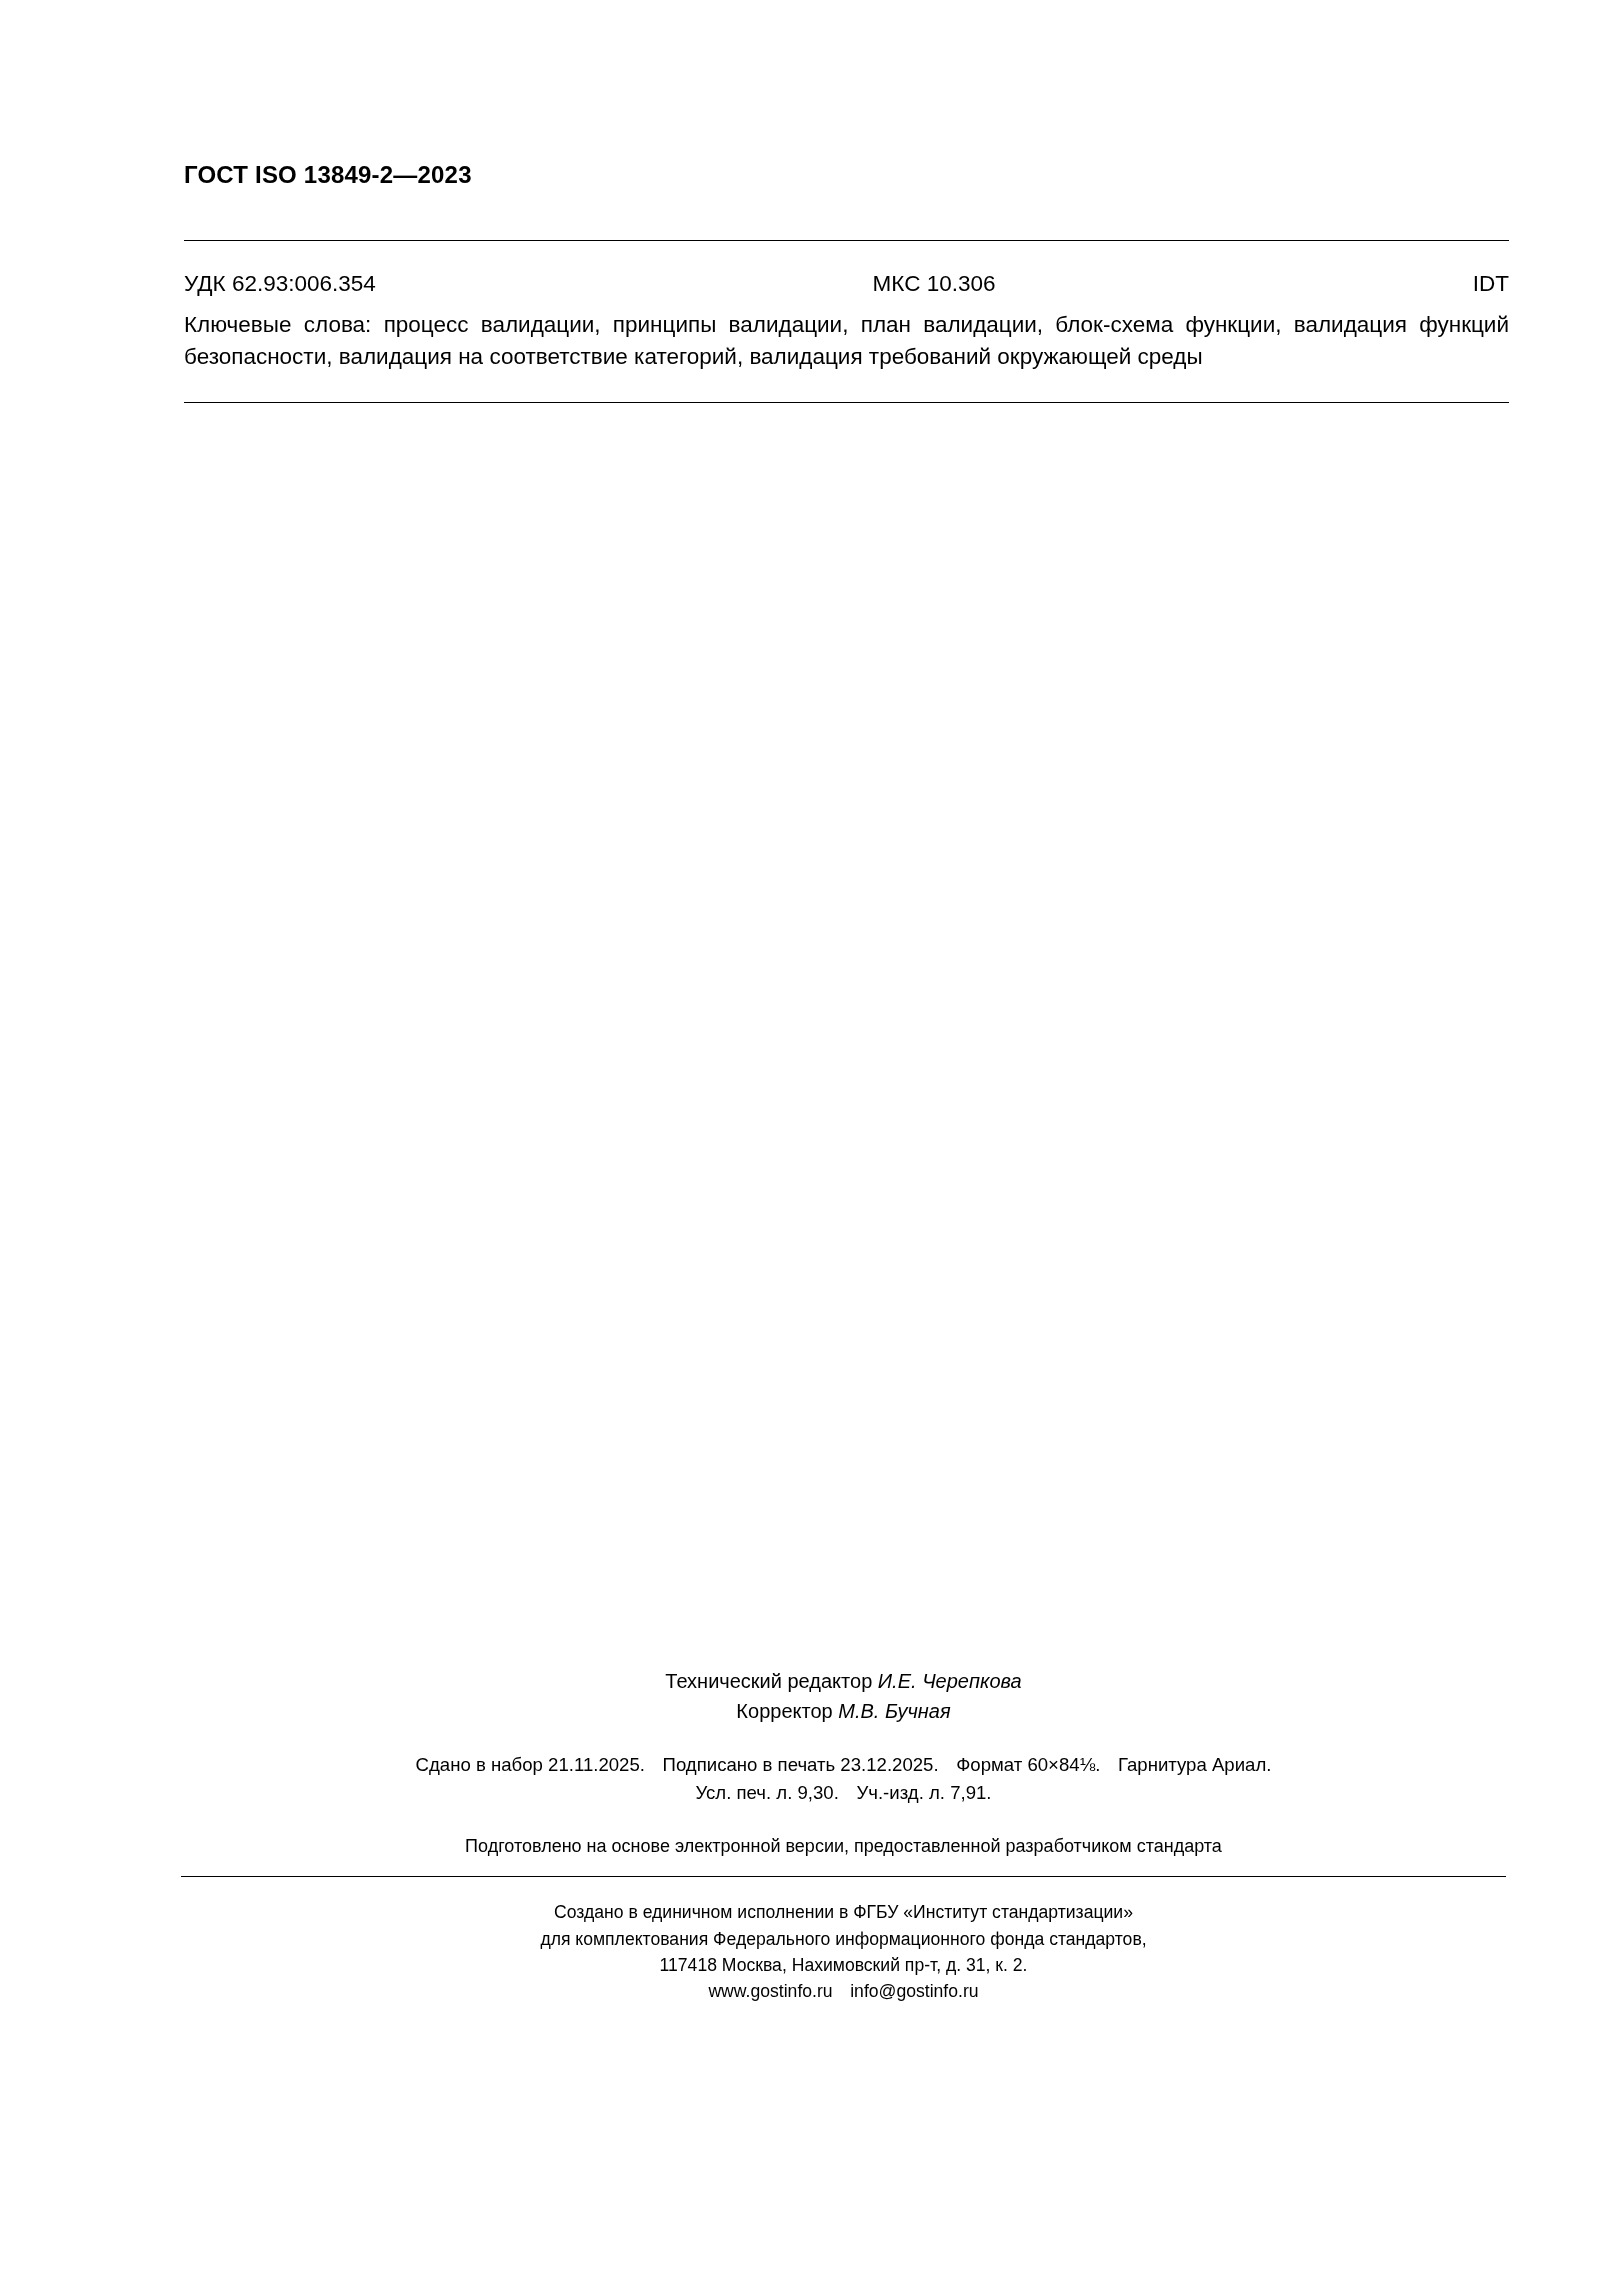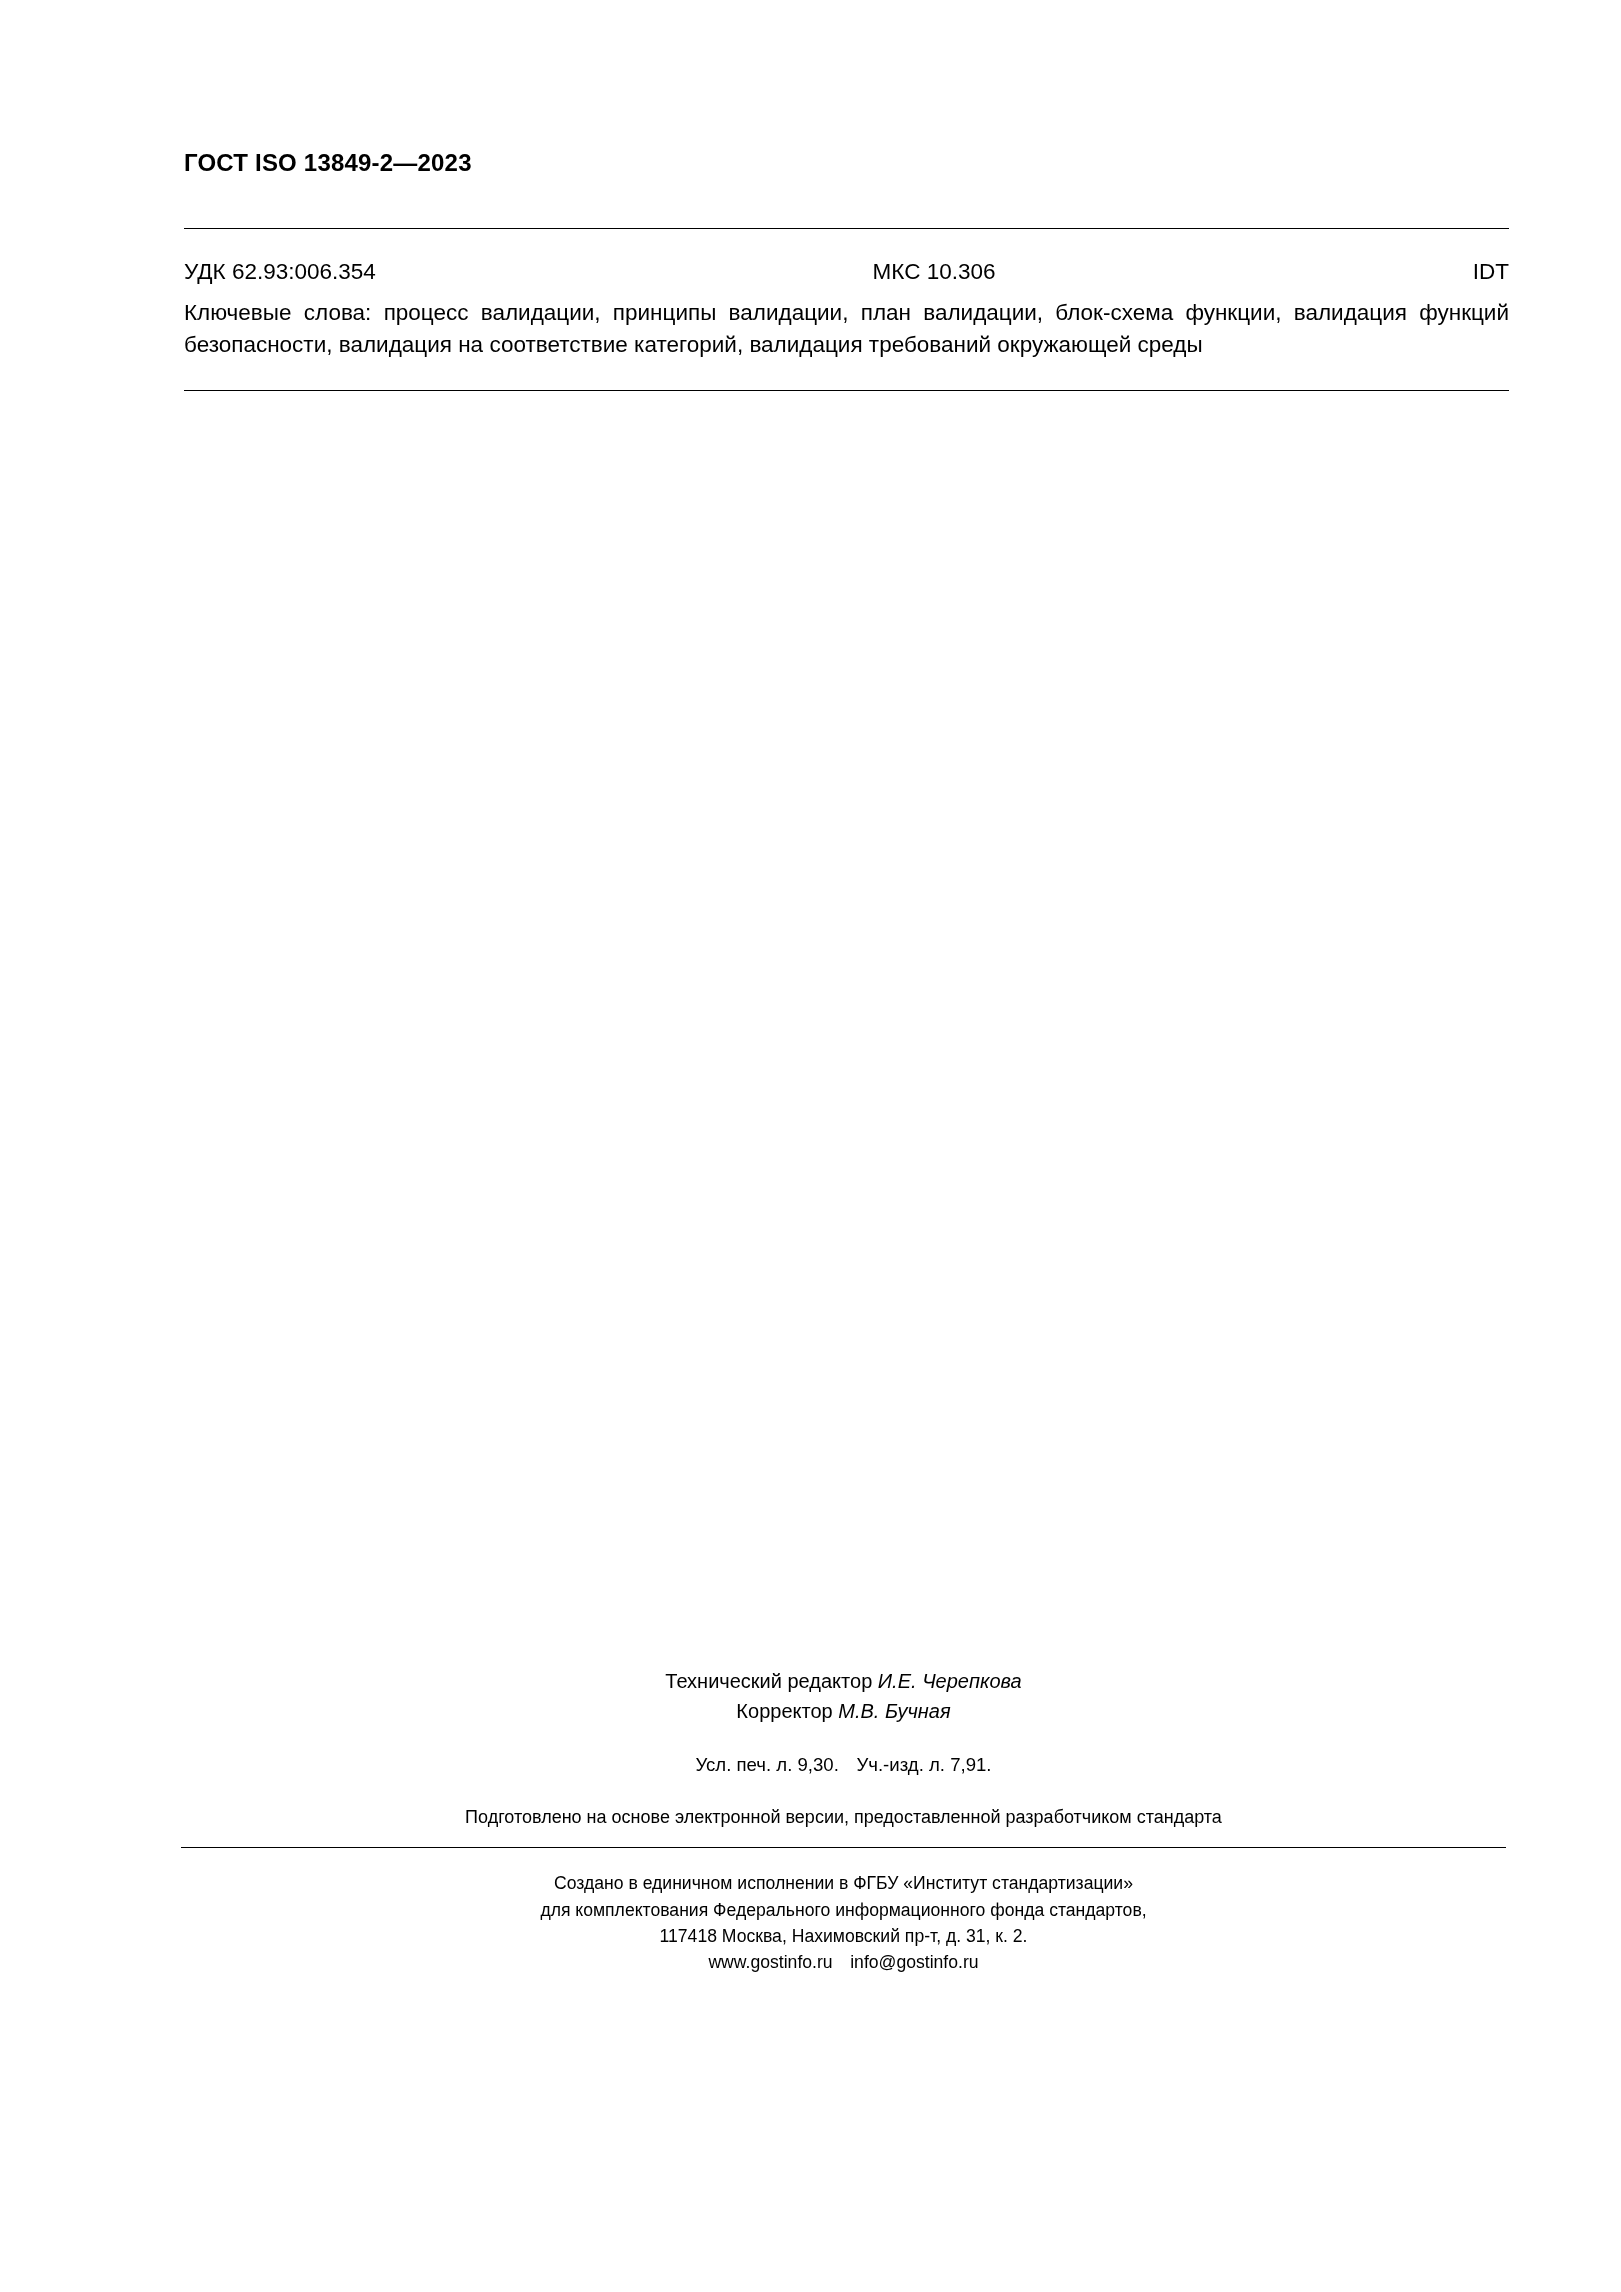--- a/index.html
+++ b/index.html
@@ -16,21 +16,21 @@
     width: 1621px;
     height: 2293px;
     margin: 0 auto;
     background: #ffffff;
     box-sizing: border-box;
     overflow: hidden;
   }
   .content {
     position: absolute;
     left: 184px;
-    top: 4px;
+    top: 16px;
     width: 1325px;
   }
 
   
   .doc-title {
     margin-top: 145px;
     font-size: 24px;
     font-weight: bold;
     letter-spacing: 0.2px;
   }
@@ -138,20 +138,23 @@
       <div>
         <span>Технический редактор </span><span class="it">И.Е. Черепкова</span>
       </div>
       <div>
         <span>Корректор </span><span class="it">М.В. Бучная</span>
       </div>
     </div>
 
     <div class="print-info">
       <div>
+        <span class="nowrap">Сдано в набор 21.11.2025.</span><span class="gap"></span><span class="nowrap">Подписано в печать 23.12.2025.</span><span class="gap"></span><span class="nowrap">Формат 60×84⅛.</span><span class="gap"></span><span class="nowrap">Гарнитура Ариал.</span>
+      </div>
+      <div>
         <span class="nowrap">Усл. печ. л. 9,30.</span><span class="gap"></span><span class="nowrap">Уч.-изд. л. 7,91.</span>
       </div>
     </div>
 
     <div class="prepared">Подготовлено на основе электронной версии, предоставленной разработчиком стандарта</div>
 
     <hr class="rule rule-foot">
 
     <div class="footer-block">
       <div>Создано в единичном исполнении в ФГБУ «Институт стандартизации»</div>

